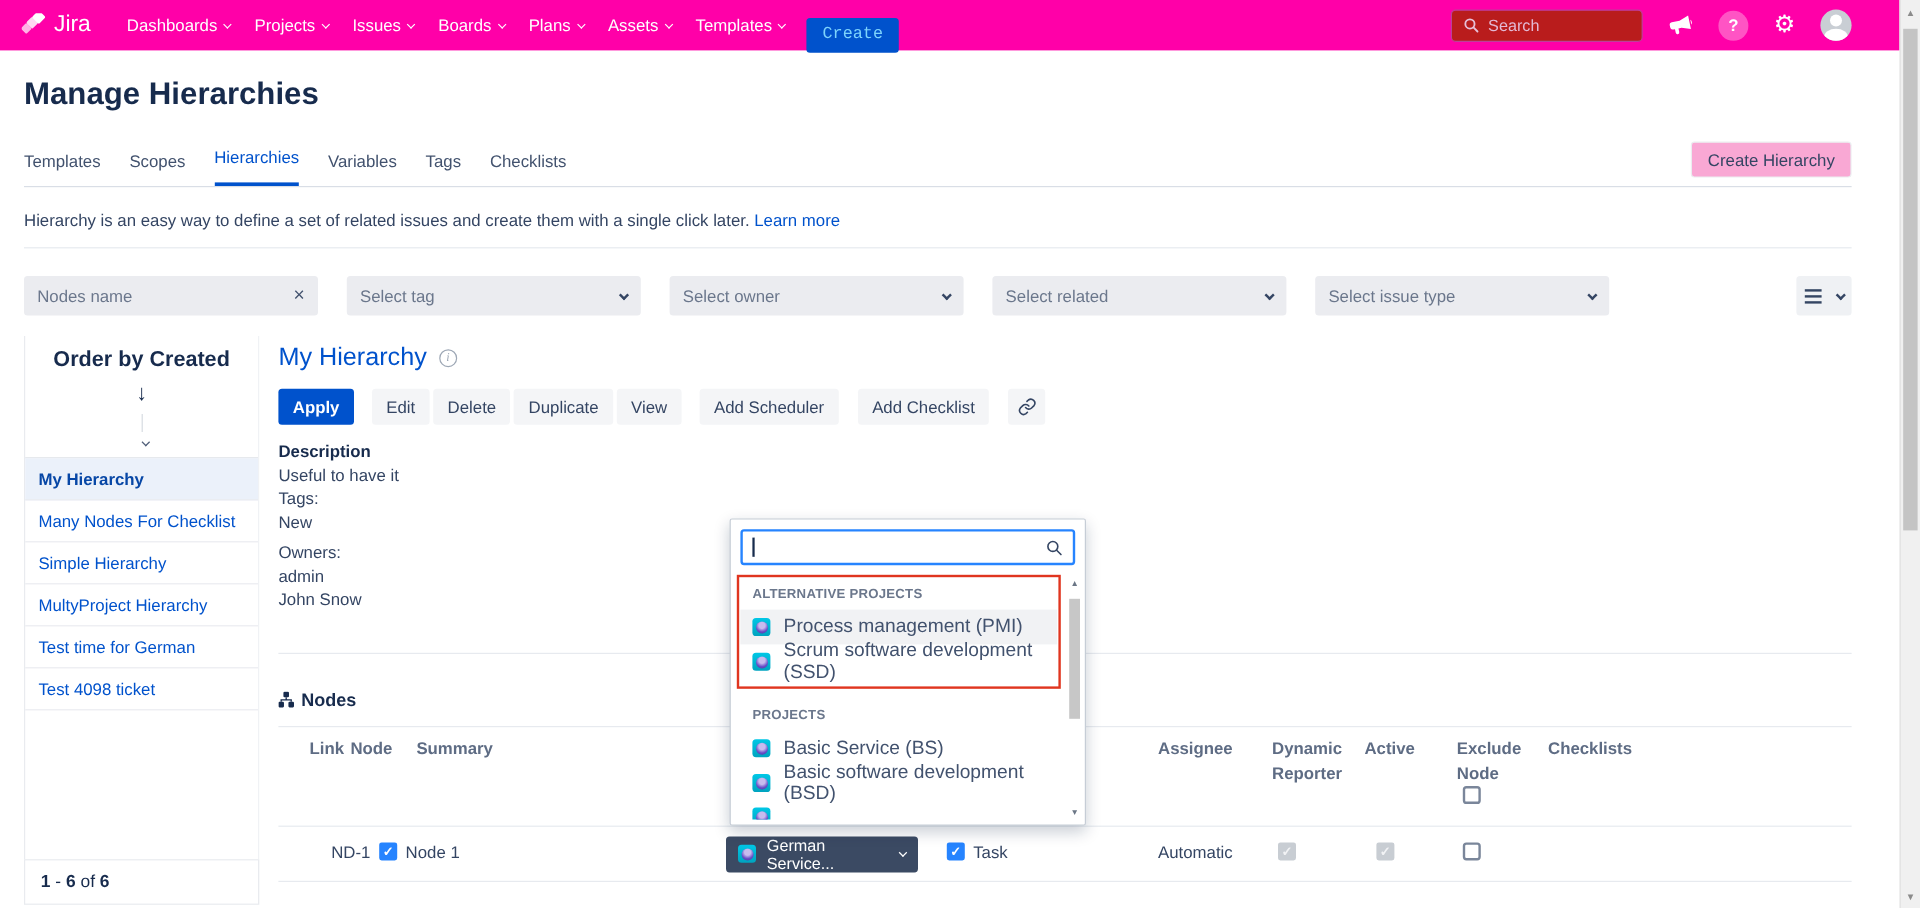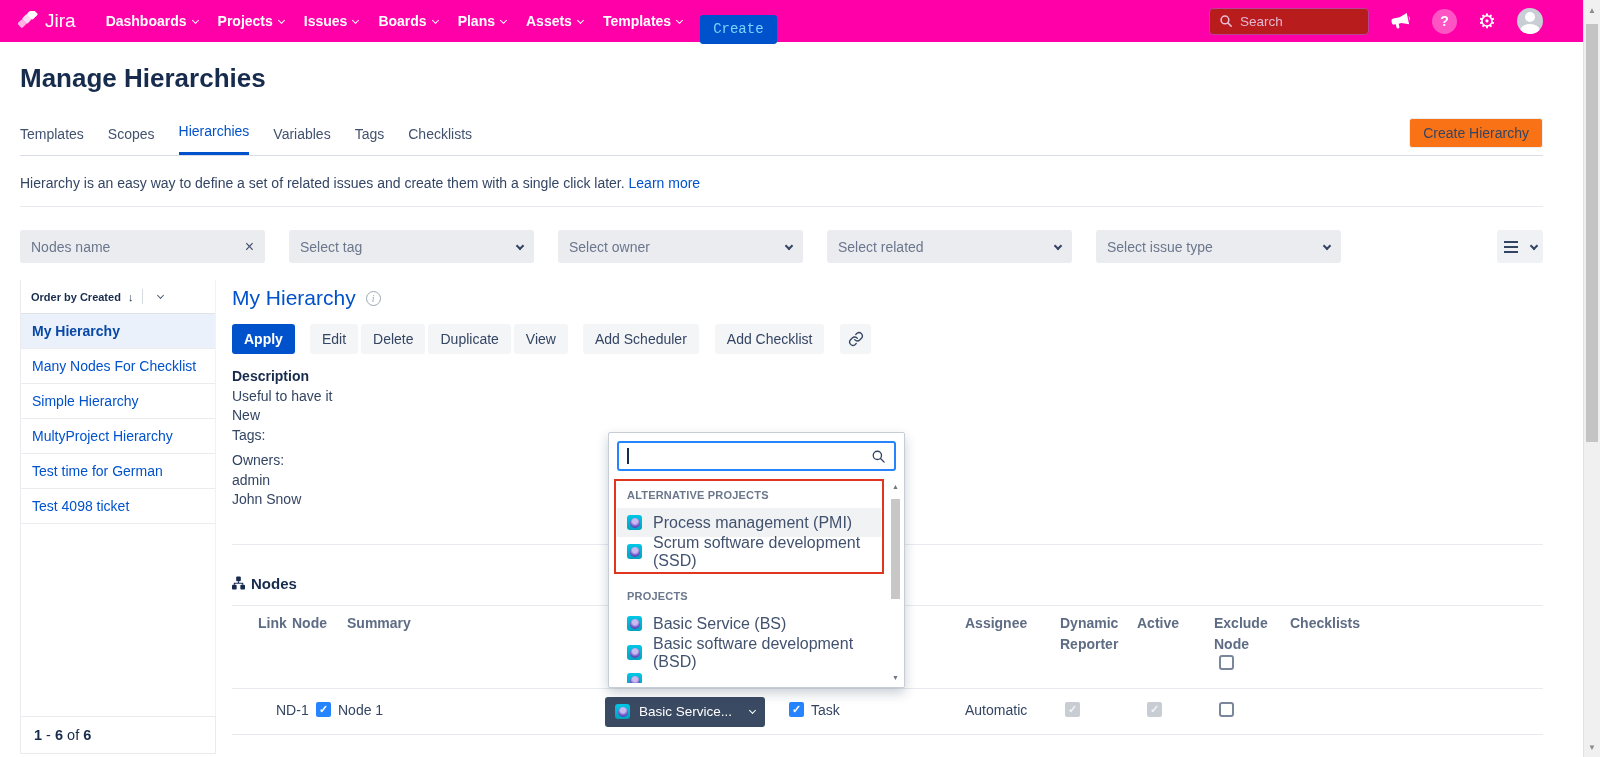--- a/index.html
+++ b/index.html
@@ -12,21 +12,21 @@
     background:#f0f0f0; border-left:1px solid #e2e2e2; z-index:100; }
   .sb-arrow { position:absolute; left:0; width:16px; height:16px; display:flex;
     align-items:center; justify-content:center; color:#8b8b8b; font-size:8px; }
   .sb-arrow.up { top:2px; } .sb-arrow.down { bottom:2px; }
   .sb-thumb { position:absolute; left:2px; width:12px; top:24px; height:418px; background:#c4c4c4; }
 
   
   .topnav { position:absolute; top:0; left:0; width:1583px; height:42px; background:#FF00A8;
     display:flex; align-items:center; padding:0 40px 0 18px; }
   .brand { display:flex; align-items:center; gap:7px; color:#fff; font-size:19px; margin-right:20px; }
-  .nav-item { color:#fff; font-size:14px; margin:0 10px; display:flex; align-items:center; cursor:default;font-weight:bold; }
+  .nav-item { color:#fff; font-size:14px; margin:0 10px; display:flex; align-items:center; cursor:default; }
   .chev { display:inline-block; width:5px; height:5px; border-right:1.6px solid currentColor;
     border-bottom:1.6px solid currentColor; transform:rotate(45deg); margin-left:6px; position:relative; top:-1px; }
   .chev.big { width:6px; height:6px; border-width:2px; }
   .create-btn { background:#0052CC; color:#7dd3fc; border:none; border-radius:3px; height:29px;
     padding:0 13px; font-size:14px; margin-left:8px; font-family:Liberation Mono, monospace;margin-top:16px; }
   .nav-right { margin-left:auto; display:flex; align-items:center; gap:21px; }
   .nav-search { width:160px; height:27px; background:#b91c1c; border:1px solid #bc3f99; border-radius:4px;
     display:flex; align-items:center; gap:7px; padding:0 9px; }
   .nav-search input { flex:1; min-width:0; background:transparent; border:none; outline:none;
     color:#f4dcec; font-size:13.5px; font-family:inherit; }
@@ -40,42 +40,42 @@
   .avatar::after { content:""; position:absolute; top:16px; left:3px; width:20px; height:14px;
     border-radius:50%; background:#fff; }
 
   
   .page { position:absolute; top:42px; left:0; width:1583px; padding:0 40px 0 20px; }
   .page-title { font-size:26px; font-weight:bold; color:#172B4D; margin-top:21px; }
 
   .tabs-row { display:flex; align-items:flex-end; margin-top:24px; border-bottom:1px solid #d9dee6; }
   .tab { font-size:14px; color:#42526E; padding-bottom:13px; margin-right:24px; cursor:default; }
   .tab.active { color:#0052CC; border-bottom:3px solid #0052CC; }
-  .create-hier-btn { margin-left:auto; margin-bottom:7px; background:#f97316; border:1px solid #ebedf0;
+  .create-hier-btn { margin-left:auto; margin-bottom:7px; background:#f9a8d4; border:1px solid #ebedf0;
     border-radius:3px; color:#344563; font-size:14px; height:30px; padding:0 13px; font-family:inherit; }
 
   .intro-row { padding:19px 0 15px; border-bottom:1px solid #e7eaef; font-size:14px; color:#344563; }
   .learn-more { color:#0052CC; text-decoration:none; }
 
   .filters-row { display:flex; align-items:center; gap:24px; margin-top:23px; }
   .filter-box { width:245px; height:33px; background:#EBECF0; border-radius:3px; display:flex;
     align-items:center; padding:0 11px; color:#6B778C; font-size:14px; }
   .filter-box .grow { flex:1; }
   .clear-x { color:#42526E; font-size:16px; line-height:1; }
   .filter-box .chev, .more-btn .chev { color:#344563; }
   .more-btn { margin-left:auto; width:46px; height:33px; background:#EFF1F4; border-radius:3px;
     display:flex; align-items:center; justify-content:center; gap:7px; }
   .hamb { width:14px; height:2px; background:#344563; box-shadow:0 -5px 0 #344563, 0 5px 0 #344563; }
 
   .content-row { display:flex; margin-top:17px; }
 
   
   .sidebar { width:196px; height:474px; position:relative; border-left:1px solid #e9ebef; border-right:1px solid #f0f2f5; }
   .sb-header { display:flex; align-items:center; gap:7px; padding:9px 10px; border-bottom:1px solid #e0e4e9;
-    font-weight:bold; font-size:11px; color:#172B4D; }
+    font-weight:bold; font-size:18px; color:#172B4D;flex-direction:column; }
   .sb-sep { width:1px; height:15px; background:#d6dbe1; margin:0 2px; }
   .sb-header .chev { color:#505F79; }
   .sb-item { padding:9px 11px; border-bottom:1px solid #eaecf0; color:#0052CC; font-size:14px; cursor:default; }
   .sb-item.selected { background:#EBF1FA; color:#0747A6; font-weight:bold; }
   .sb-footer { position:absolute; left:-1px; right:-1px; bottom:0; border:1px solid #e9ebef;
     padding:10px 13px; font-size:14.5px; color:#172B4D; background:#fff; }
   .sb-footer b { font-weight:bold; }
 
   
   .main { flex:1; margin-left:16px; position:relative; }
@@ -307,22 +307,22 @@
               <path d="M10 13a5 5 0 0 0 7.5.5l3-3a5 5 0 0 0-7-7l-1.8 1.7"></path>
               <path d="M14 11a5 5 0 0 0-7.5-.5l-3 3a5 5 0 0 0 7 7l1.8-1.7"></path>
             </svg>
           </span>
         </button>
       </div>
 
       <div class="desc-block">
         <div class="desc-label">Description</div>
         <div>Useful to have it</div>
+        <div>Tags:</div>
         <div>New</div>
-        <div>Tags:</div>
         <div class="owners-label">Owners:</div>
         <div>admin</div>
         <div>John Snow</div>
       </div>
 
       <div class="divider div-after-desc"></div>
 
       <div class="nodes-head">
         <span>
           <svg width="13" height="14" viewBox="0 0 14 14">
@@ -352,21 +352,21 @@
       </div>
 
       <div class="divider div-above-row"></div>
 
       <div class="trow">
         <a href="#" class="cell blue-link" style="left:44px;top:13px">ND-1</a>
         <span class="cb checked" style="left:84px;top:13px"></span>
         <span class="cell blue-link" style="left:106px;top:13px">Node 1</span>
         <div class="dark-select">
           <span class="pavatar"></span>
-          <span>Basic Service...</span>
+          <span>German Service...</span>
           <i class="chev"></i>
         </div>
         <span class="cb checked" style="left:557px;top:13px"></span>
         <span class="cell" style="left:579px;top:13px">Task</span>
         <span class="cell" style="left:733px;top:13px">Automatic</span>
         <span class="cb disabled-checked" style="left:833px;top:13px"></span>
         <span class="cb disabled-checked" style="left:915px;top:13px"></span>
         <span class="cb unchecked" style="left:987px;top:13px"></span>
       </div>
 

